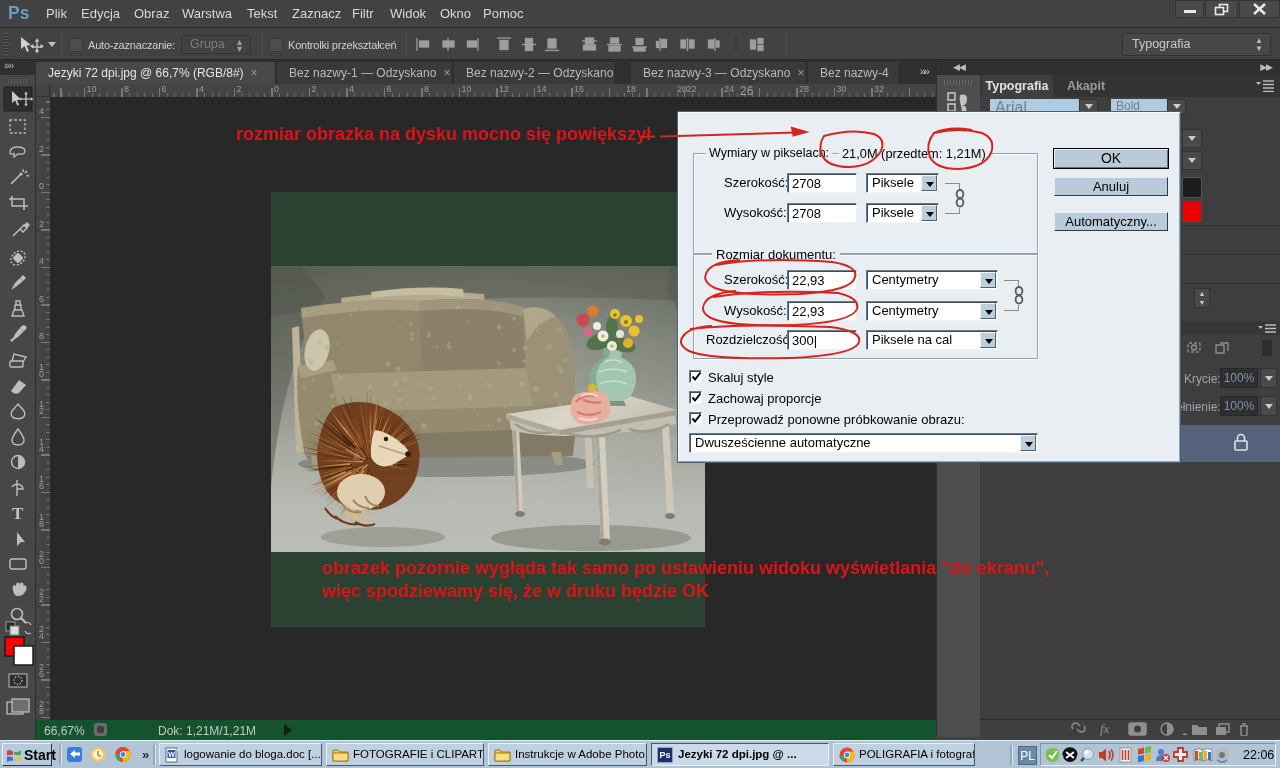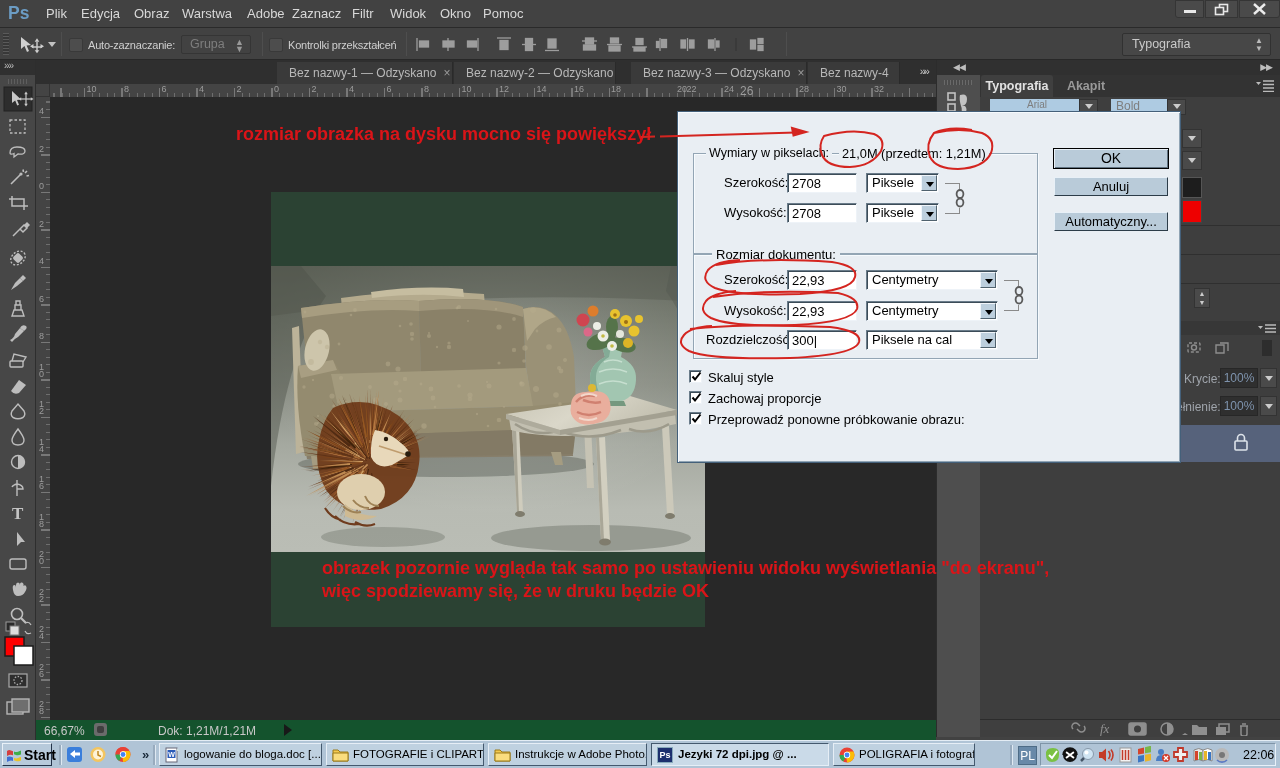--- a/index.html
+++ b/index.html
@@ -49,21 +49,21 @@
 </style>
 </head>
 <body>
 
 <div class="abs" id="menubar">
   <div id="pslogo">Ps</div>
   <div class="menuitem" style="left:46px">Plik</div>
   <div class="menuitem" style="left:81px">Edycja</div>
   <div class="menuitem" style="left:134px">Obraz</div>
   <div class="menuitem" style="left:182px">Warstwa</div>
-  <div class="menuitem" style="left:247px">Adobe</div>
+  <div class="menuitem" style="left:247px">Tekst</div>
   <div class="menuitem" style="left:292px">Zaznacz</div>
   <div class="menuitem" style="left:352px">Filtr</div>
   <div class="menuitem" style="left:390px">Widok</div>
   <div class="menuitem" style="left:440px">Okno</div>
   <div class="menuitem" style="left:483px">Pomoc</div>
   <div class="winbtn" style="left:1175px; width:29px; border-radius:0 0 0 3px;"><svg width="27" height="16">
         <rect x="8" y="9" width="12" height="3" fill="#e8e8e8"></rect>
       </svg></div>
   <div class="winbtn" style="left:1205px; width:33px;"><svg width="31" height="16">
         <g fill="none" stroke="#e8e8e8" stroke-width="1.6">
@@ -267,20 +267,21 @@
         <circle cx="18" cy="8.5" r="4" fill="none" stroke="#aaa" stroke-width="1.3" stroke-dasharray="1.5 1.5"></circle>
       </g>
   </svg>
   <svg style="position:absolute;left:6px;top:638px;" width="26" height="20" viewBox="0 0 26 20">
     <rect x="1" y="4" width="16" height="12" fill="none" stroke="#b5b5b5" stroke-width="1.4"></rect>
     <rect x="6" y="1" width="17" height="13" fill="#6e6e6e" stroke="#b5b5b5" stroke-width="1.4"></rect>
   </svg>
 </div>
 
 <div class="abs" id="tabbar">
+  <div class="tab" style="left:0; width:240px; background:#484848; color:#e4e4e4;"><span style="margin-left:12px; line-height:22px;">Jezyki 72 dpi.jpg @ 66,7% (RGB/8#)</span><span class="x">×</span></div>
   <div class="tab" style="left:241px; width:176px;"><span style="margin-left:12px; line-height:22px;">Bez nazwy-1 — Odzyskano</span><span class="x">×</span></div>
   <div class="tab" style="left:418px; width:162px;"><span style="margin-left:12px; line-height:22px;">Bez nazwy-2 — Odzyskano</span><span class="x">×</span></div>
   <div class="tab" style="left:595px; width:176px;"><span style="margin-left:12px; line-height:22px;">Bez nazwy-3 — Odzyskano</span><span class="x">×</span></div>
   <div class="tab" style="left:772px; width:92px;"><span style="margin-left:12px; line-height:22px;">Bez nazwy-4</span></div>
   <div style="position:absolute; right:8px; top:5px; color:#c9c9c9; font-size:11px; letter-spacing:-2px;">»»</div>
 </div>
 
 <div class="abs" id="rulercorner"></div>
 <div class="abs" id="hruler">
   <div style="position:absolute;left:0;bottom:0;width:886px;height:4px;background:repeating-linear-gradient(to right,#6e6e6e 0,#6e6e6e 1px,transparent 1px,transparent 7.5px);background-position-x:4px;"></div>
@@ -292,21 +293,21 @@
   <span style="position:absolute;left:186.5px;top:0px;font-size:9px;color:#9c9c9c;">2</span>
   <span style="position:absolute;left:224.0px;top:0px;font-size:9px;color:#9c9c9c;">0</span>
   <span style="position:absolute;left:261.5px;top:0px;font-size:9px;color:#9c9c9c;">2</span>
   <span style="position:absolute;left:299.0px;top:0px;font-size:9px;color:#9c9c9c;">4</span>
   <span style="position:absolute;left:336.5px;top:0px;font-size:9px;color:#9c9c9c;">6</span>
   <span style="position:absolute;left:374.0px;top:0px;font-size:9px;color:#9c9c9c;">8</span>
   <span style="position:absolute;left:411.5px;top:0px;font-size:9px;color:#9c9c9c;">10</span>
   <span style="position:absolute;left:449.0px;top:0px;font-size:9px;color:#9c9c9c;">12</span>
   <span style="position:absolute;left:486.5px;top:0px;font-size:9px;color:#9c9c9c;">14</span>
   <span style="position:absolute;left:524.0px;top:0px;font-size:9px;color:#9c9c9c;">16</span>
-  <span style="position:absolute;left:561px;top:0px;font-size:9px;color:#9c9c9c;text-align:center;">18</span>
+  <span style="position:absolute;left:576px;top:0px;font-size:9px;color:#9c9c9c;text-align:center;">18</span>
   <span style="position:absolute;left:591px;top:0px;font-size:9px;color:#9c9c9c;margin-left:36px;">20</span>
   <span style="position:absolute;left:636.5px;top:0px;font-size:9px;color:#9c9c9c;">22</span>
   <span style="position:absolute;left:674.0px;top:0px;font-size:9px;color:#9c9c9c;">24</span>
   <span style="position:absolute;left:690px;top:0px;font-size:12px;color:#9c9c9c;">26</span>
   <span style="position:absolute;left:749.0px;top:0px;font-size:9px;color:#9c9c9c;">28</span>
   <span style="position:absolute;left:786.5px;top:0px;font-size:9px;color:#9c9c9c;">30</span>
   <span style="position:absolute;left:824.0px;top:0px;font-size:9px;color:#9c9c9c;">32</span>
 </div>
 <div class="abs" id="vruler">
   <div style="position:absolute;right:0;top:0;width:4px;height:623px;background:repeating-linear-gradient(to bottom,#6e6e6e 0,#6e6e6e 1px,transparent 1px,transparent 7.5px);background-position-y:5px;"></div>
@@ -924,21 +925,21 @@
   <div style="position:absolute;left:76px;top:15px;width:60px;height:22px;color:#999;font-size:12.5px;font-weight:bold;text-align:center;line-height:22px;">Akapit</div>
   <svg style="position:absolute;left:276px;top:20px;" width="18" height="12" viewBox="0 0 18 12">
       <path d="M0 2 L5 2 L2.5 5 Z" fill="#bbb"></path>
       <g stroke="#bbb" stroke-width="1.5">
         <line x1="7" y1="1" x2="18" y2="1"></line>
         <line x1="7" y1="4.5" x2="18" y2="4.5"></line>
         <line x1="7" y1="8" x2="18" y2="8"></line>
         <line x1="7" y1="11.5" x2="18" y2="11.5"></line>
       </g>
     </svg>
-  <div style="position:absolute;left:10px;top:39px;width:89px;height:16px;background:#aecbe2;color:#7e7e7e;font-size:10px;text-align:center;"><span style="margin-left:5px;">Arial</span></div>
+  <div style="position:absolute;left:10px;top:39px;width:89px;height:16px;background:#aecbe2;color:#7e7e7e;font-size:16px;"><span style="margin-left:5px;">Arial</span></div>
   <div style="position:absolute;left:99px;top:39px;width:19px;height:16px;background:#4a4a4a;border:1px solid #333;color:#ccc;">
       <span style="display:block;margin:4px 0 0 5px;width:0;height:0;border-left:4px solid transparent;border-right:4px solid transparent;border-top:5px solid #ccc;"></span>
     </div>
   <div style="position:absolute;left:131px;top:39px;width:56px;height:16px;background:#aecbe2;color:#7e7e7e;font-size:12px;"><span style="margin-left:5px;">Bold</span></div>
   <div style="position:absolute;left:187px;top:39px;width:19px;height:16px;background:#4a4a4a;border:1px solid #333;">
       <span style="display:block;margin:4px 0 0 5px;width:0;height:0;border-left:4px solid transparent;border-right:4px solid transparent;border-top:5px solid #ccc;"></span>
     </div>
 
   <div style="position:absolute;left:202px;top:69px;width:20px;height:19px;background:#4a4a4a;border:1px solid #333;">
       <span style="display:block;margin:6px 0 0 5px;width:0;height:0;border-left:4px solid transparent;border-right:4px solid transparent;border-top:5px solid #ccc;"></span>
@@ -1059,20 +1060,23 @@
         <path d="M1.5 5.5 L4 8.5 L9.5 1.5" stroke="#000" stroke-width="2" fill="none"></path>
       </svg>
     </div>
   <div class="dlabel" style="left:30px; top:279px;">Zachowaj proporcje</div>
   <div class="dcheck" style="left:11px; top:300px;">
       <svg width="11" height="11" viewBox="0 0 11 11">
         <path d="M1.5 5.5 L4 8.5 L9.5 1.5" stroke="#000" stroke-width="2" fill="none"></path>
       </svg>
     </div>
   <div class="dlabel" style="left:30px; top:300px;">Przeprowadź ponowne próbkowanie obrazu:</div>
+  <div class="dcombo" style="left:11px; top:321px; width:349px;"><span>Dwusześcienne automatyczne</span><div class="dbtn">
+        <i></i>
+      </div></div>
   <div class="dokbtn" style="left:375px; top:36px;">OK</div>
   <div class="dbutton" style="left:376px; top:65px;">Anuluj</div>
   <div class="dbutton" style="left:376px; top:100px;">Automatyczny...</div>
 </div>
 
 <div class="redtext" style="left:236px; top:124px; font-size:18px; z-index:60;">rozmiar obrazka na dysku mocno się powiększył</div>
 <div class="redtext" style="left:322px; top:558px; font-size:18px; z-index:60;">obrazek pozornie wygląda tak samo po ustawieniu widoku wyświetlania "do ekranu",</div>
 <div class="redtext" style="left:322px; top:581px; font-size:18px; z-index:60;">więc spodziewamy się, że w druku będzie OK</div>
 <svg class="abs" style="left:0;top:0;z-index:61;pointer-events:none;" width="1280" height="768" viewBox="0 0 1280 768">
   <g fill="none" stroke="#d42520" stroke-width="2">

